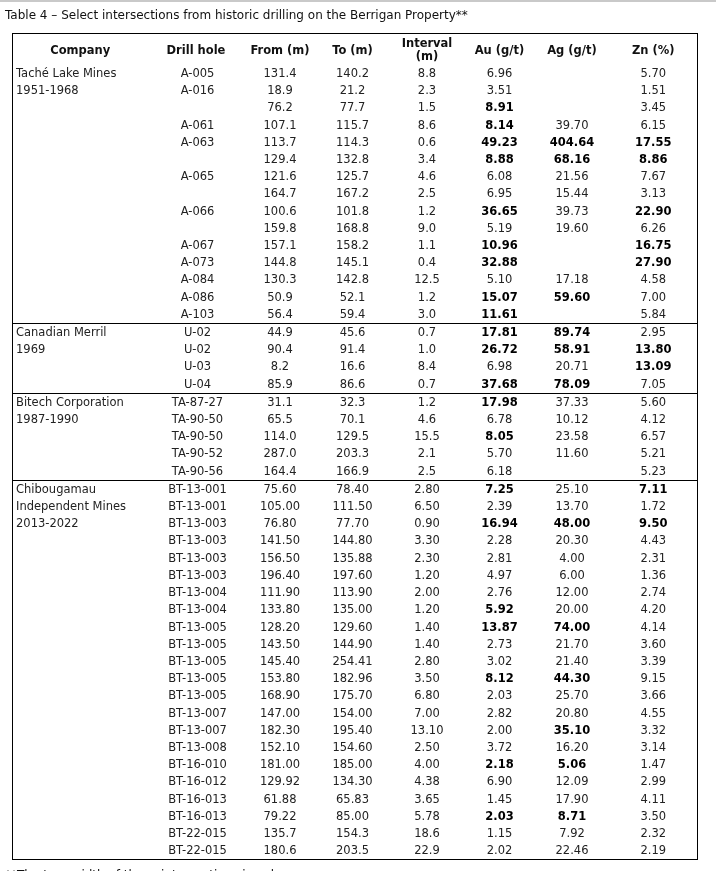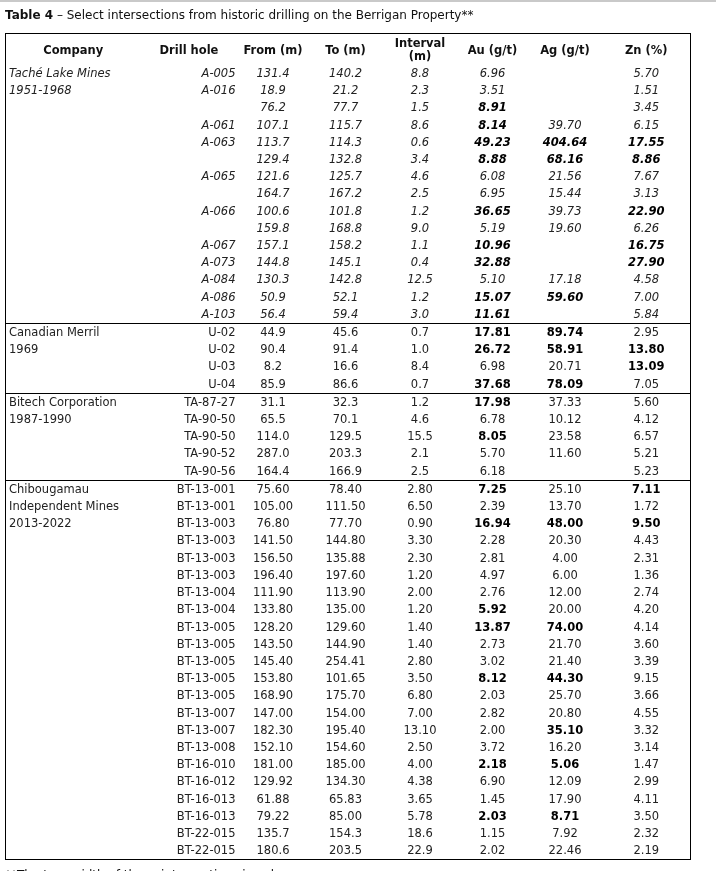--- a/index.html
+++ b/index.html
@@ -4,38 +4,38 @@
 <style>
   html,body{margin:0;padding:0;}
   body{
     width:716px;height:871px;background:#ffffff;
     font-family:"DejaVu Sans","Liberation Sans",sans-serif;
     color:#1c1c1c;overflow:hidden;
   }
   .top-rule{height:2px;background:#c9c9c9;width:716px;}
   .page{padding:3px 6px 0 4px;}
   .doc-title{font-size:12px;line-height:15px;margin:3px 0 10px 1px;color:#111;}
-  .doc-title .label{font-weight:bold;}
+  .doc-title .label{font-weight:normal;}
   table.drill{
     border-collapse:collapse;table-layout:fixed;width:685px;
-    border:1.6px solid #000;margin-left:1px;
+    border:1.6px solid #000;margin-left:8px;
   }
   col.c0{width:135px}col.c1{width:97px}col.c2{width:71px}col.c3{width:74px}
   col.c4{width:75px}col.c5{width:70px}col.c6{width:75px}col.c7{width:88px}
   thead th{
     font-size:11.5px;font-weight:bold;text-align:center;vertical-align:middle;
     line-height:13px;padding:3px 2px 2px;height:22px;white-space:normal;color:#111;
   }
   tbody{border-top:1.4px solid #000;}
-  tbody.first{border-top:none;font-style:italic;}
+  tbody.first{border-top:none;}
   td{
     font-size:11.5px;line-height:17.2px;height:17.2px;padding:0 2px;
     text-align:center;white-space:nowrap;overflow:hidden;color:#222;
   }
-  td.left{text-align:right;padding-left:5px;}
+  td.left{text-align:center;padding-left:5px;}
   td.company{
     text-align:left;vertical-align:top;padding-left:3px;padding-right:2px;
     white-space:normal;line-height:17.2px;color:#222;
   }
   td .b, td.b{font-weight:bold;color:#000;}
   .footnote{font-size:12px;margin:8px 0 0 1px;color:#111;}
 </style>
 </head>
 <body>
 
@@ -406,21 +406,21 @@
           <td>145.40</td>
           <td>254.41</td>
           <td>2.80</td>
           <td>3.02</td>
           <td>21.40</td>
           <td>3.39</td>
         </tr>
         <tr>
           <td class="left">BT-13-005</td>
           <td>153.80</td>
-          <td>101.65</td>
+          <td>182.96</td>
           <td>3.50</td>
           <td class="b">8.12</td>
           <td class="b">44.30</td>
           <td>9.15</td>
         </tr>
         <tr>
           <td class="left">BT-13-005</td>
           <td>168.90</td>
           <td>175.70</td>
           <td>6.80</td>

